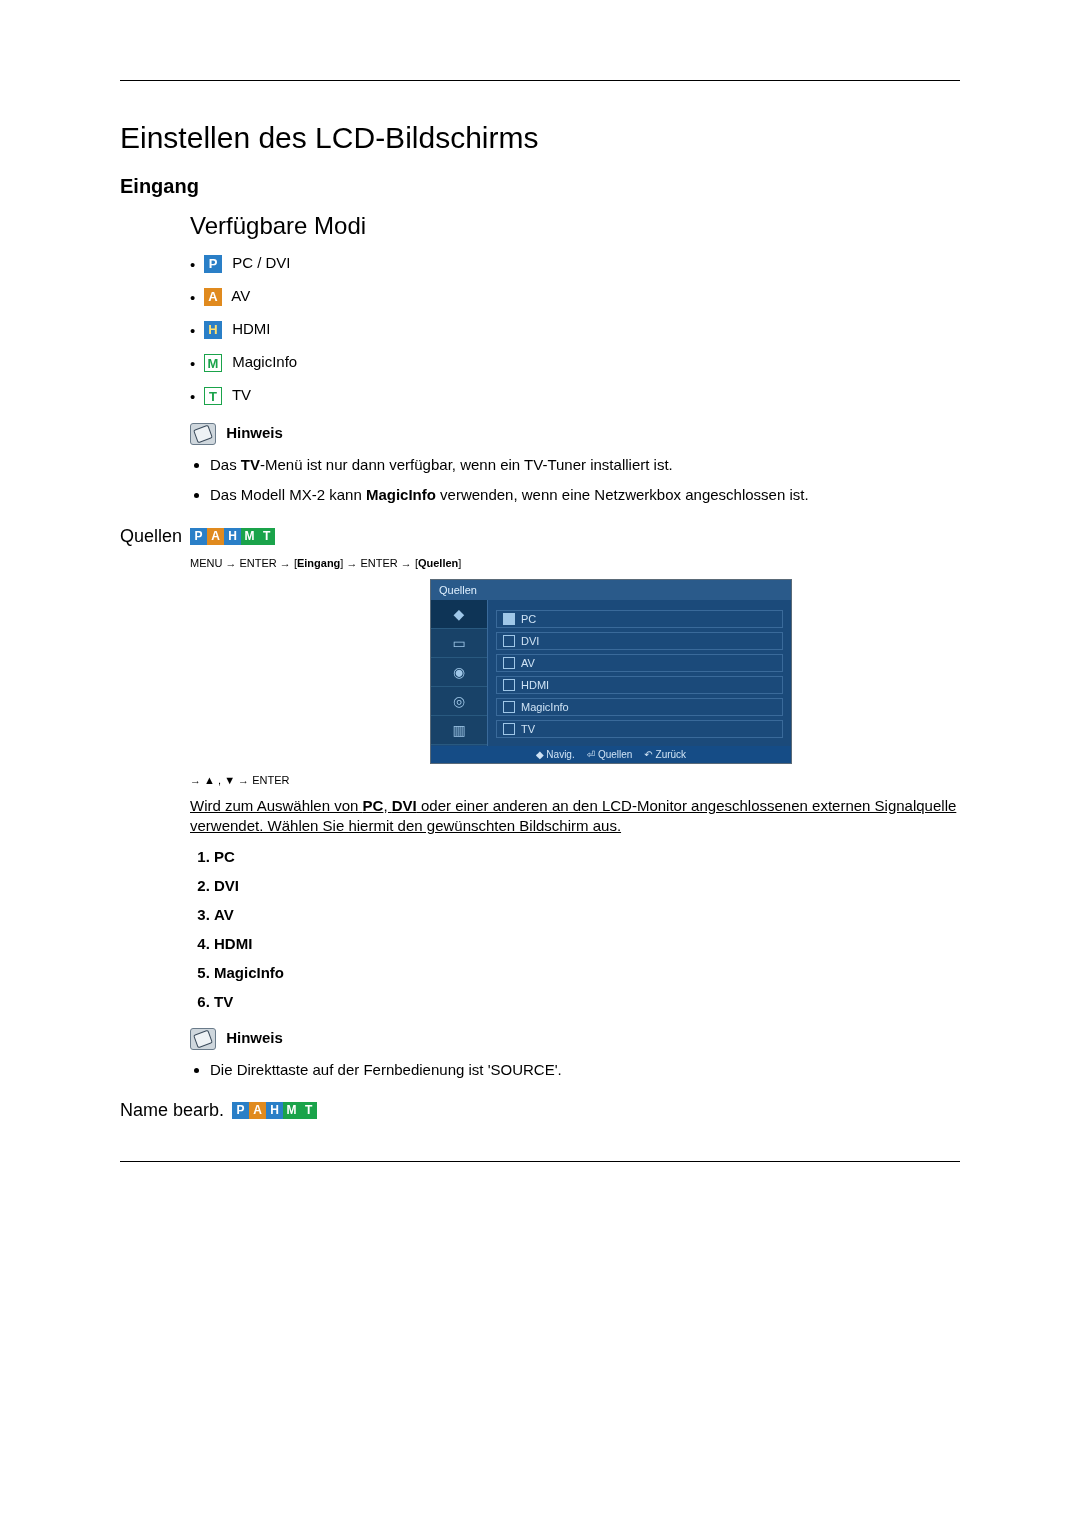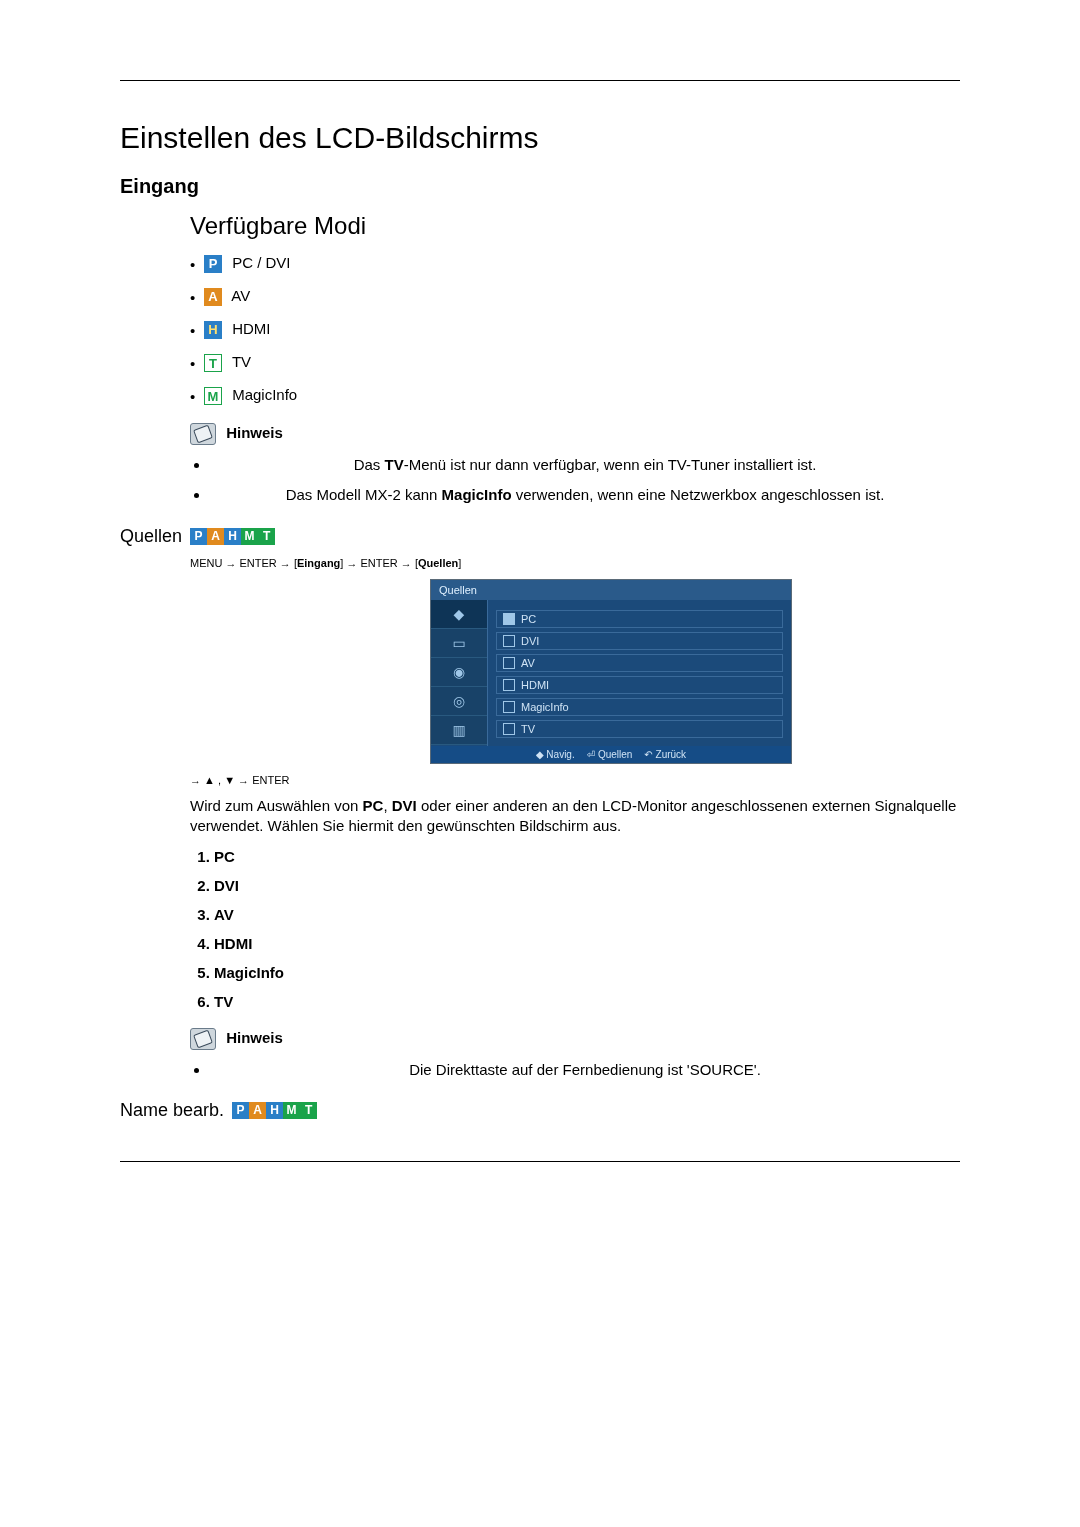--- a/index.html
+++ b/index.html
@@ -105,21 +105,20 @@
   }
   .bullets {
     margin: 6px 0 10px 90px;
     padding: 0;
     list-style: disc;
   }
   .bullets li {
     font-size: 15px;
     margin: 10px 0;
     line-height: 1.35;
-    text-align: center;
   }
   .section-title-row {
     display: flex;
     align-items: center;
     gap: 8px;
     margin: 20px 0 8px 0;
   }
   .badge-strip {
     display: inline-flex;
   }
@@ -201,43 +200,43 @@
     display:flex;
     justify-content:center;
     gap:12px;
   }
   .ol {
     margin: 10px 0 10px 70px;
     padding-left: 24px;
     font-size:15px;
   }
   .ol li { margin: 12px 0; font-weight:bold; }
-  .bodytext { font-size:15px; margin: 5px 0 8px 70px; line-height:1.35; }
+  .bodytext { font-size:15px; margin: 5px 0 8px 70px; line-height:1.35;text-decoration:underline; }
   .up::before{content:"▲";}
   .down::before{content:"▼";}
   b.inline{font-weight:bold;}
 </style>
 </head>
 <body>
 
 <div class="page">
   <hr class="rule">
 
   <h1>Einstellen des LCD-Bildschirms</h1>
 
   <h2>Eingang</h2>
 
   <h3>Verfügbare Modi</h3>
 
   <ul class="modes-list">
     <li><span class="dot">•</span><span class="mode-badge mode-P">P</span> <span>PC / DVI</span></li>
     <li><span class="dot">•</span><span class="mode-badge mode-A">A</span> <span>AV</span></li>
     <li><span class="dot">•</span><span class="mode-badge mode-H">H</span> <span>HDMI</span></li>
+    <li><span class="dot">•</span><span class="mode-badge mode-M">M</span> <span>MagicInfo</span></li>
     <li><span class="dot">•</span><span class="mode-badge mode-T">T</span> <span>TV</span></li>
-    <li><span class="dot">•</span><span class="mode-badge mode-M">M</span> <span>MagicInfo</span></li>
   </ul>
 
   <div class="hinweis-row">
     <span class="hinweis-icon"></span>
     <b>Hinweis</b>
   </div>
   <ul class="bullets">
     <li>
       <span>Das </span><b class="inline">TV</b><span>-Menü ist nur dann verfügbar, wenn ein TV-Tuner installiert ist.</span>
     </li>

